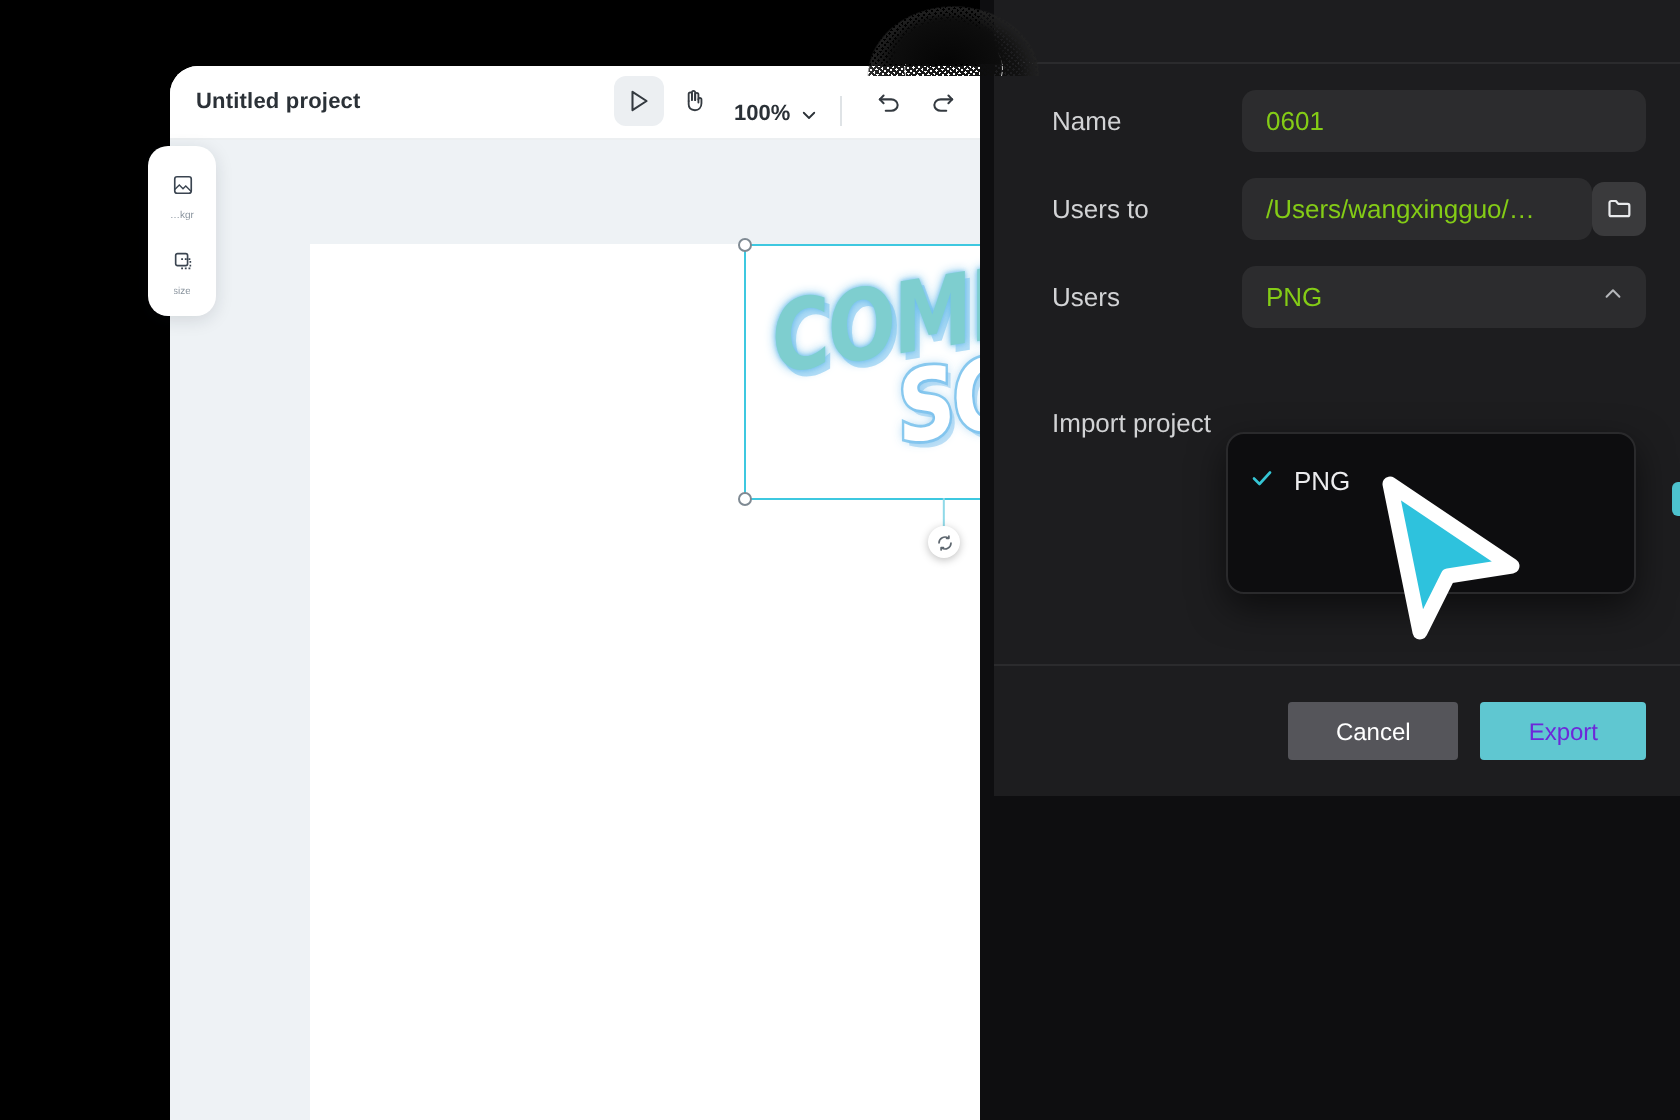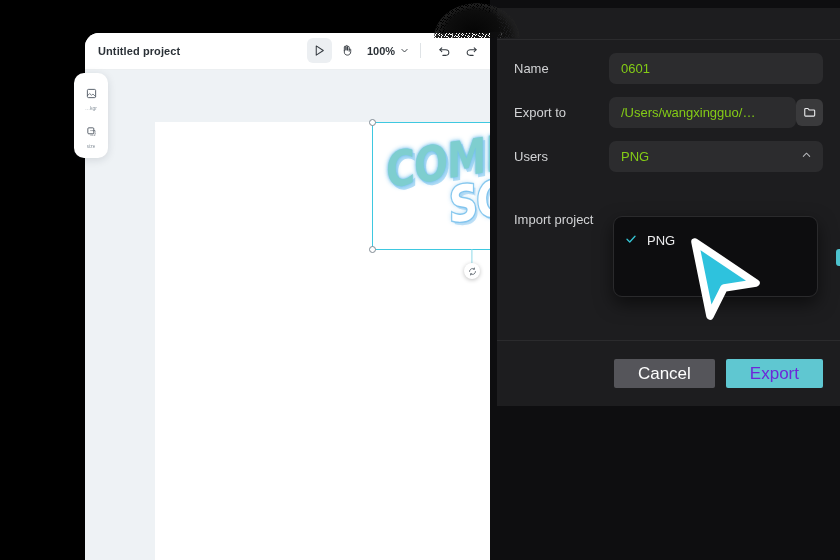--- a/index.html
+++ b/index.html
@@ -49,21 +49,21 @@
     border-bottom: 1px solid #eceff1;
     display: flex; align-items: center;
   }
   .project-title {
     position: absolute; left: 13px; top: 12px;
     font-size: 11px; color: #2b3137; font-weight: 600;
     letter-spacing: .1px;
   }
   .tool-cluster {
     position: absolute; left: 222px; top: 5px;
-    display: flex; align-items: center; gap: 2px;
+    display: flex; align-items: flex-end; gap: 2px;
   }
   .tool-btn {
     width: 25px; height: 25px; border-radius: 6px;
     display: flex; align-items: center; justify-content: center;
     color: #343a40;
   }
   .tool-btn.active { background: #eceff2; }
   .zoom-chip {
     display: flex; align-items: center; gap: 5px;
     margin-left: 6px; color: #2b3137;
@@ -176,26 +176,27 @@
   }
 
   
   .backdrop {
     position: absolute; left: 490px; top: 0;
     width: 350px; height: 560px;
     background: #0e0e10;
     z-index: 25;
   }
   .dialog {
-    position: absolute; left: 497px; top: 8px;
+    position: absolute; left: 497px; top: 0;
     width: 343px; height: 398px;
     background: #1d1d1f;
     z-index: 26;
     border-radius: 0 0 0 0;
     overflow: hidden;
+    padding-left: 12px;
   }
   .dlg-header {
     height: 32px; background: #1d1d1f;
     border-bottom: 1px solid #2b2b2d;
   }
   .dlg-body { position: relative; padding: 12px 0 0 0; }
   .form-row {
     display: flex; align-items: center;
     height: 32px; margin-bottom: 12px;
     padding-left: 17px;
@@ -254,21 +255,21 @@
     position: absolute; left: 0; bottom: 0;
     width: 343px; height: 66px;
     border-top: 1px solid #2b2b2d;
     display: flex; align-items: center; justify-content: flex-end;
     gap: 11px; padding-right: 17px;
     z-index: 28;
   }
   .btn {
     height: 29px; border-radius: 2px;
     display: flex; align-items: center; justify-content: center;
-    font-size: 17px; padding: 0 24px;
+    font-size: 12px; padding: 0 24px;
   }
   .btn-cancel { background: #55555a; color: #ffffff; }
   .btn-export { background: #5fc7d1; color: #6d28d9; }
 
   
   .cursor {
     position: absolute; left: 686px; top: 236px;
     z-index: 60; pointer-events: none;
   }
 </style>
@@ -380,21 +381,21 @@
     <div class="dlg-body">
 
       <div class="form-row">
         <div class="f-label">Name</div>
         <div class="f-field">
           <span>0601</span>
         </div>
       </div>
 
       <div class="form-row">
-        <div class="f-label">Export to</div>
+        <div class="f-label">Users to</div>
         <div class="f-field with-btn">
           <span>/Users/wangxingguo/…</span>
         </div>
         <div class="folder-btn">
           <svg width="14" height="14" viewBox="0 0 24 24" fill="none" stroke="#e9eaec" stroke-width="1.9" stroke-linejoin="round">
             <path d="M3 7.5a1.5 1.5 0 0 1 1.5-1.5h4l2 2.5h8A1.5 1.5 0 0 1 20 10v7.5A1.5 1.5 0 0 1 18.5 19h-14A1.5 1.5 0 0 1 3 17.5z"></path>
           </svg>
         </div>
       </div>
 

